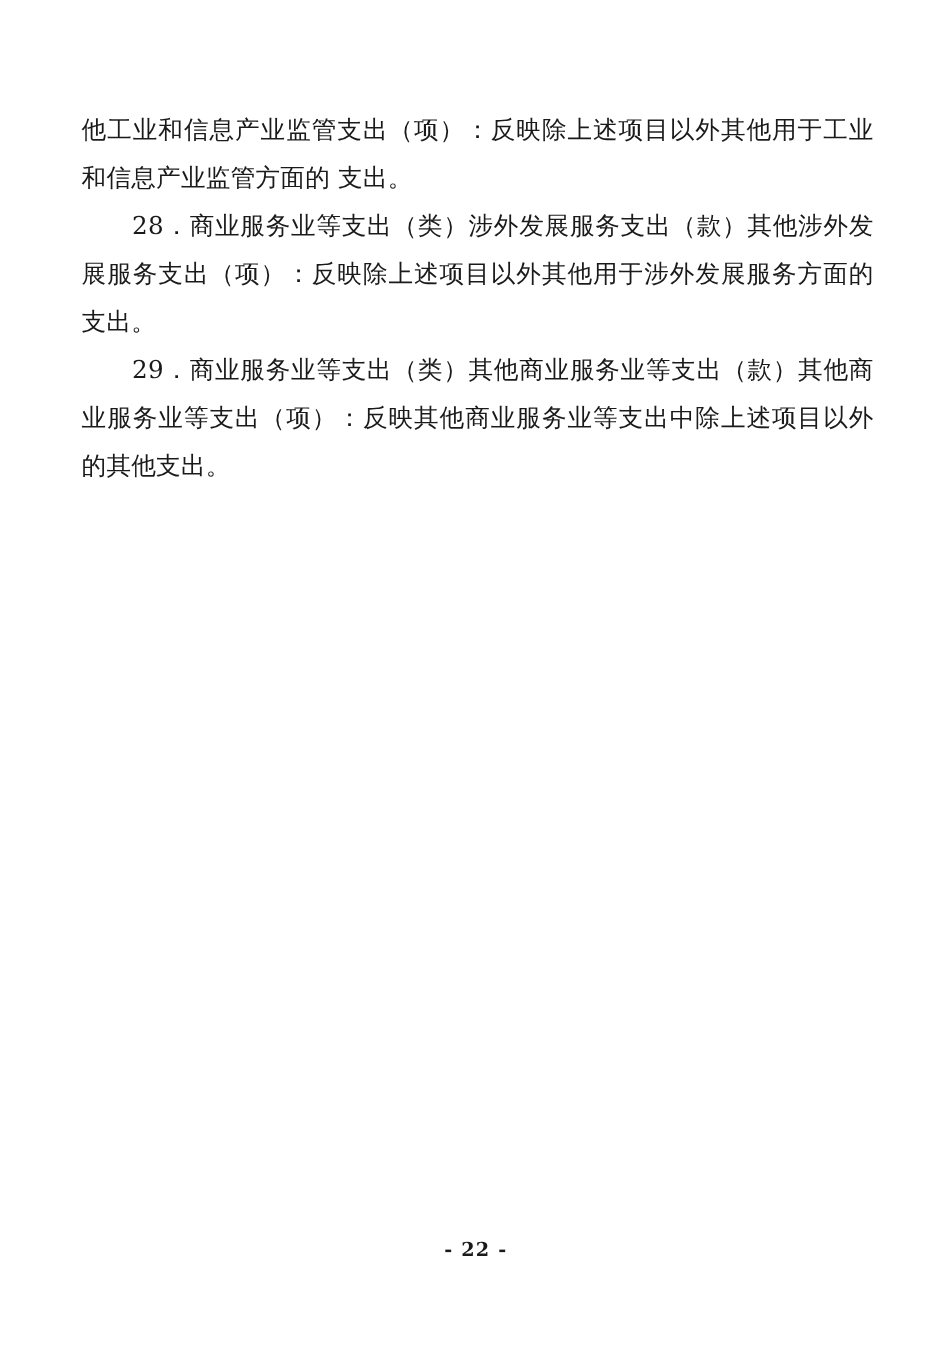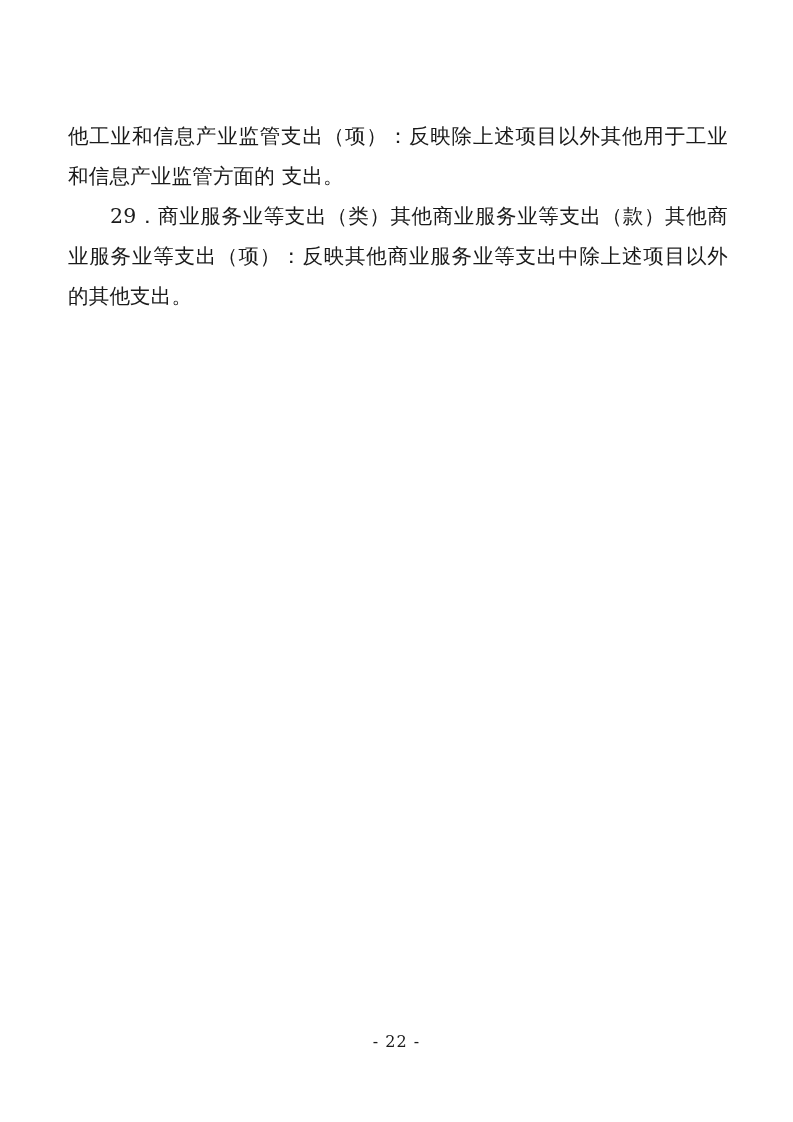--- a/index.html
+++ b/index.html
@@ -21,21 +21,20 @@
     top: 0;
     width: 793px;
     height: 1122px;
     background: #ffffff;
   }
   .content {
     position: absolute;
     left: 68px;
     top: 88px;
     width: 660px;
-    margin-top: 28px;
   }
   .para {
     font-size: 20.5px;
     line-height: 40px;
     text-align: justify;
     text-justify: inter-ideograph;
     letter-spacing: 0.2px;
     margin: 0 0 0 0;
     word-break: break-all;
   }
@@ -45,24 +44,26 @@
   .footer {
     position: absolute;
     left: 0;
     top: 1032px;
     width: 793px;
     text-align: center;
     font-size: 16px;
     font-family: "DejaVu Serif", "Liberation Serif", serif;
     color: #1a1a1a;
     letter-spacing: 1px;
+    font-weight: bold;
   }
 </style>
 </head>
 <body>
 
 <div class="page">
   <div class="content">
     <p class="para">他工业和信息产业监管支出（项）：反映除上述项目以外其他用于工业和信息产业监管方面的 支出。</p>
+    <p class="para indent">28．商业服务业等支出（类）涉外发展服务支出（款）其他涉外发展服务支出（项）：反映除上述项目以外其他用于涉外发展服务方面的支出。</p>
     <p class="para indent">29．商业服务业等支出（类）其他商业服务业等支出（款）其他商业服务业等支出（项）：反映其他商业服务业等支出中除上述项目以外的其他支出。</p>
   </div>
   <div class="footer">- 22 -</div>
 </div>
 
 </body></html>

